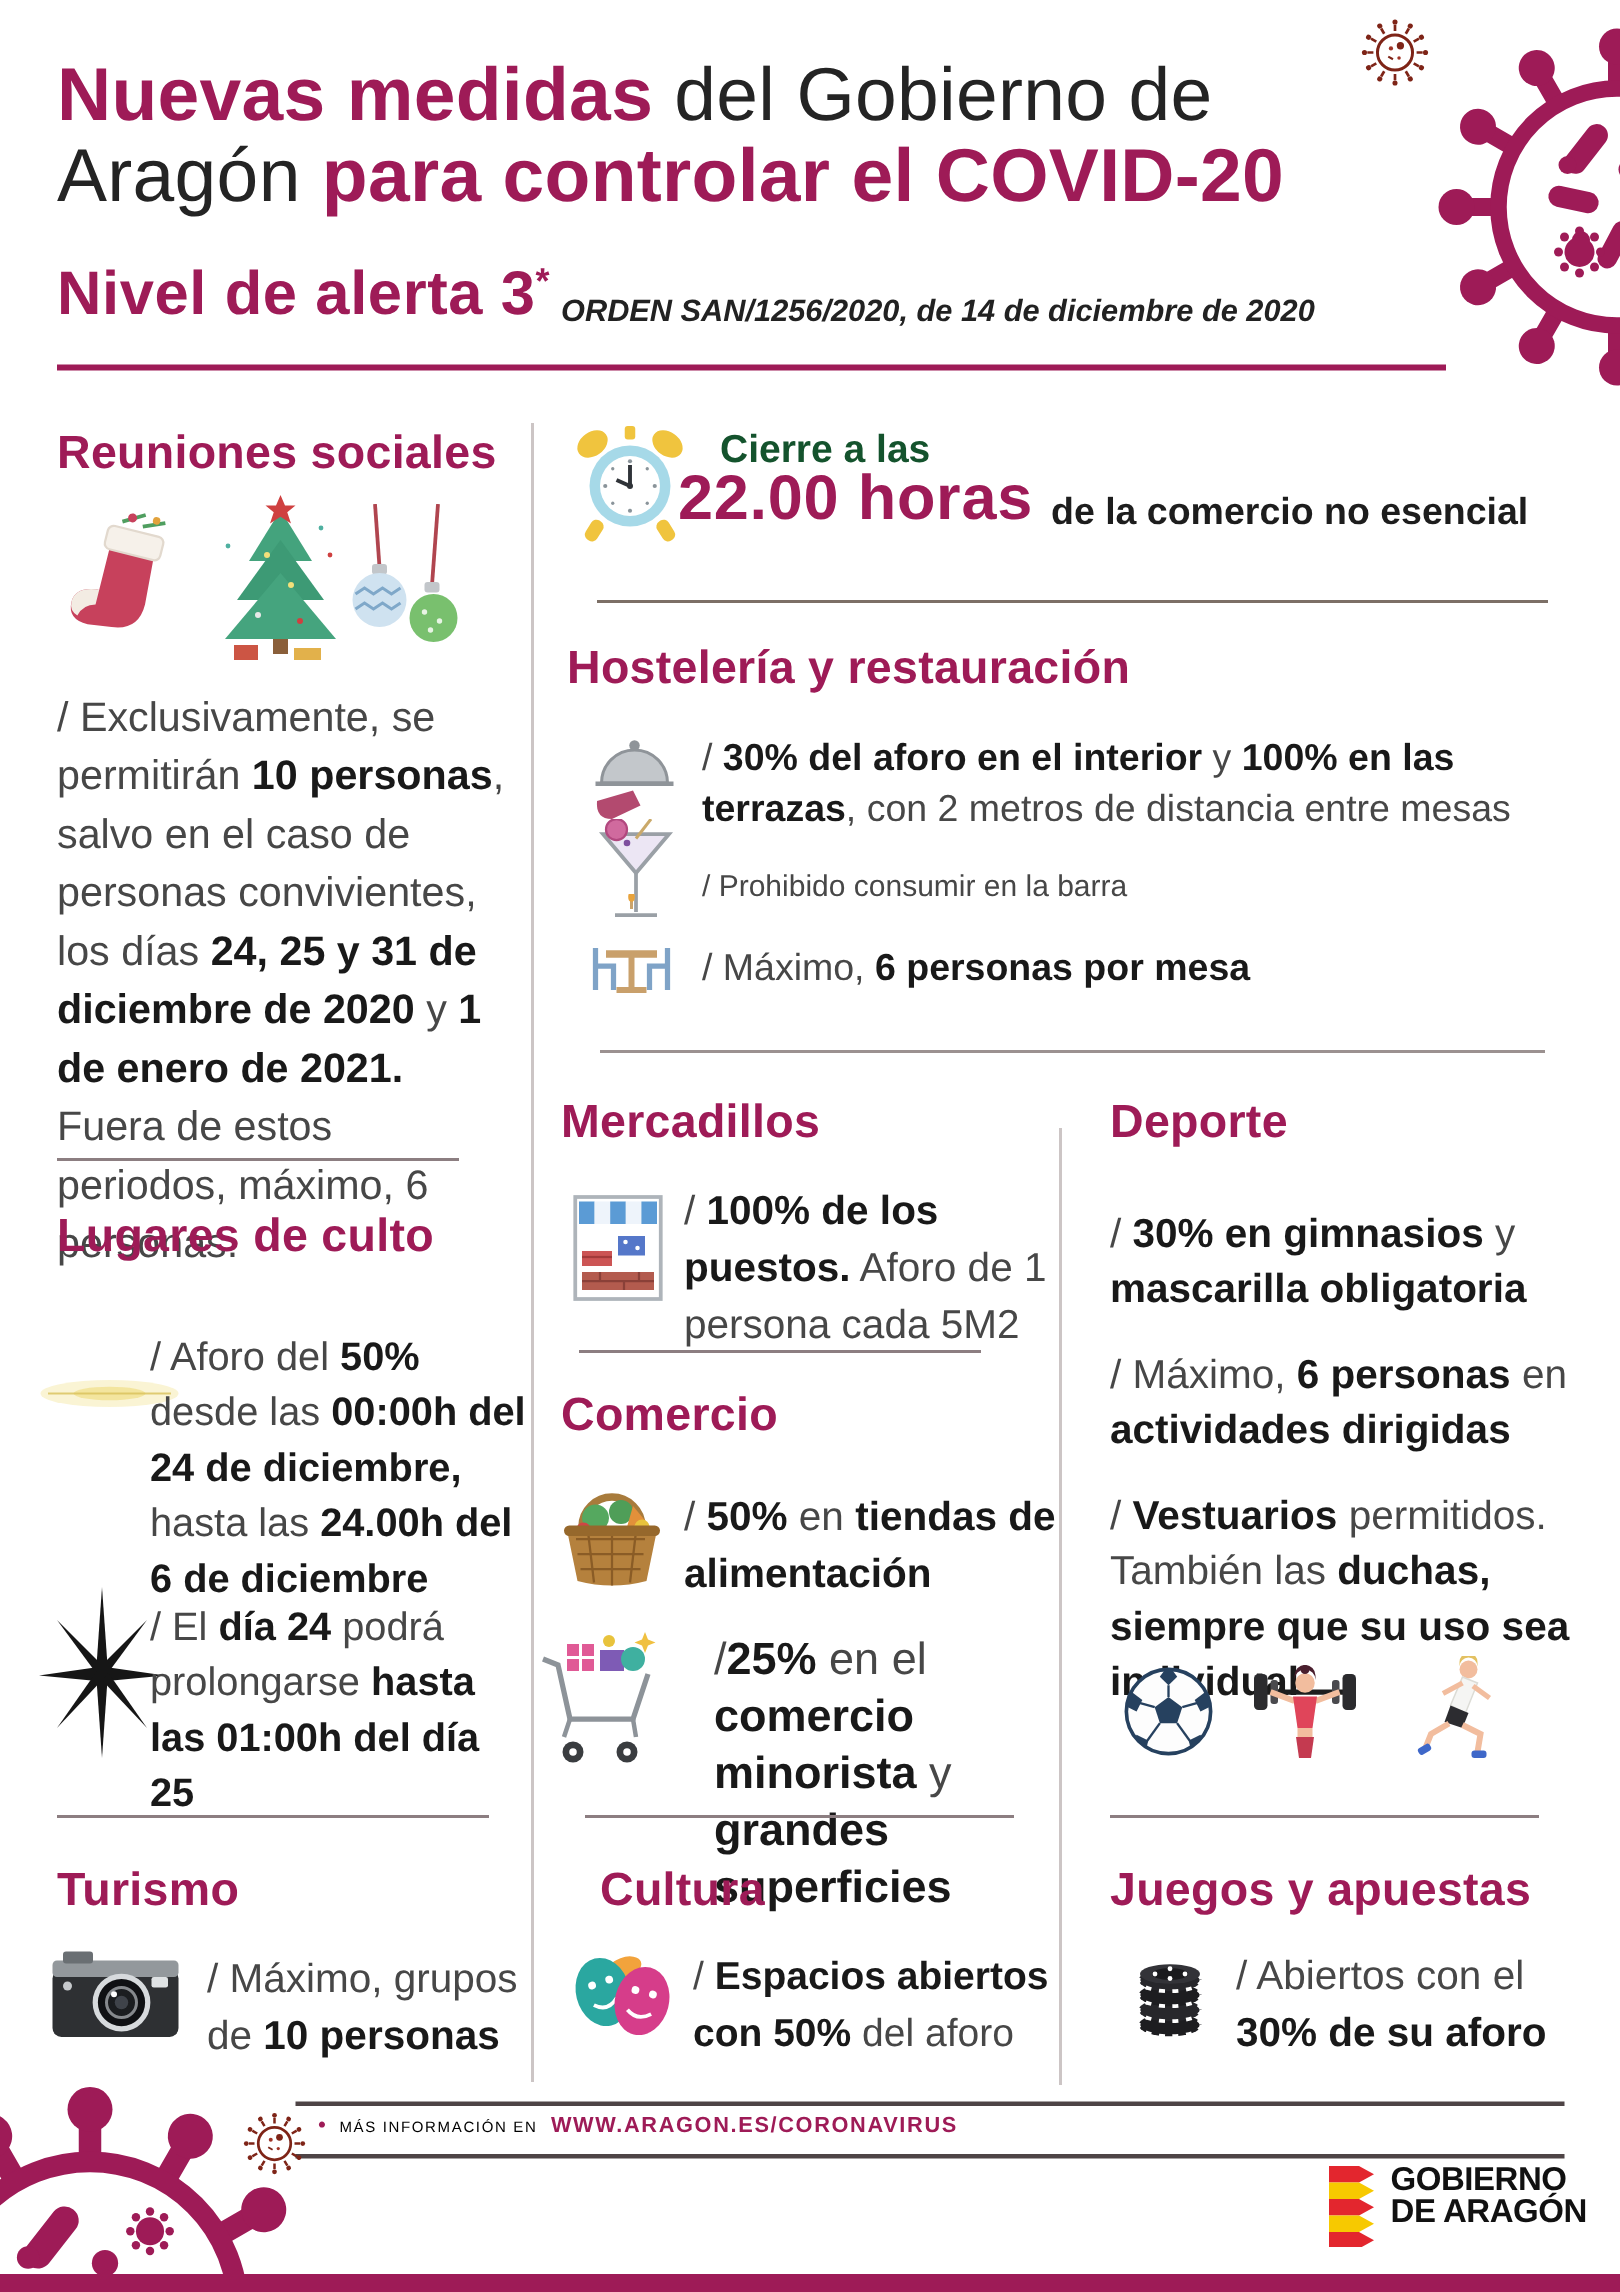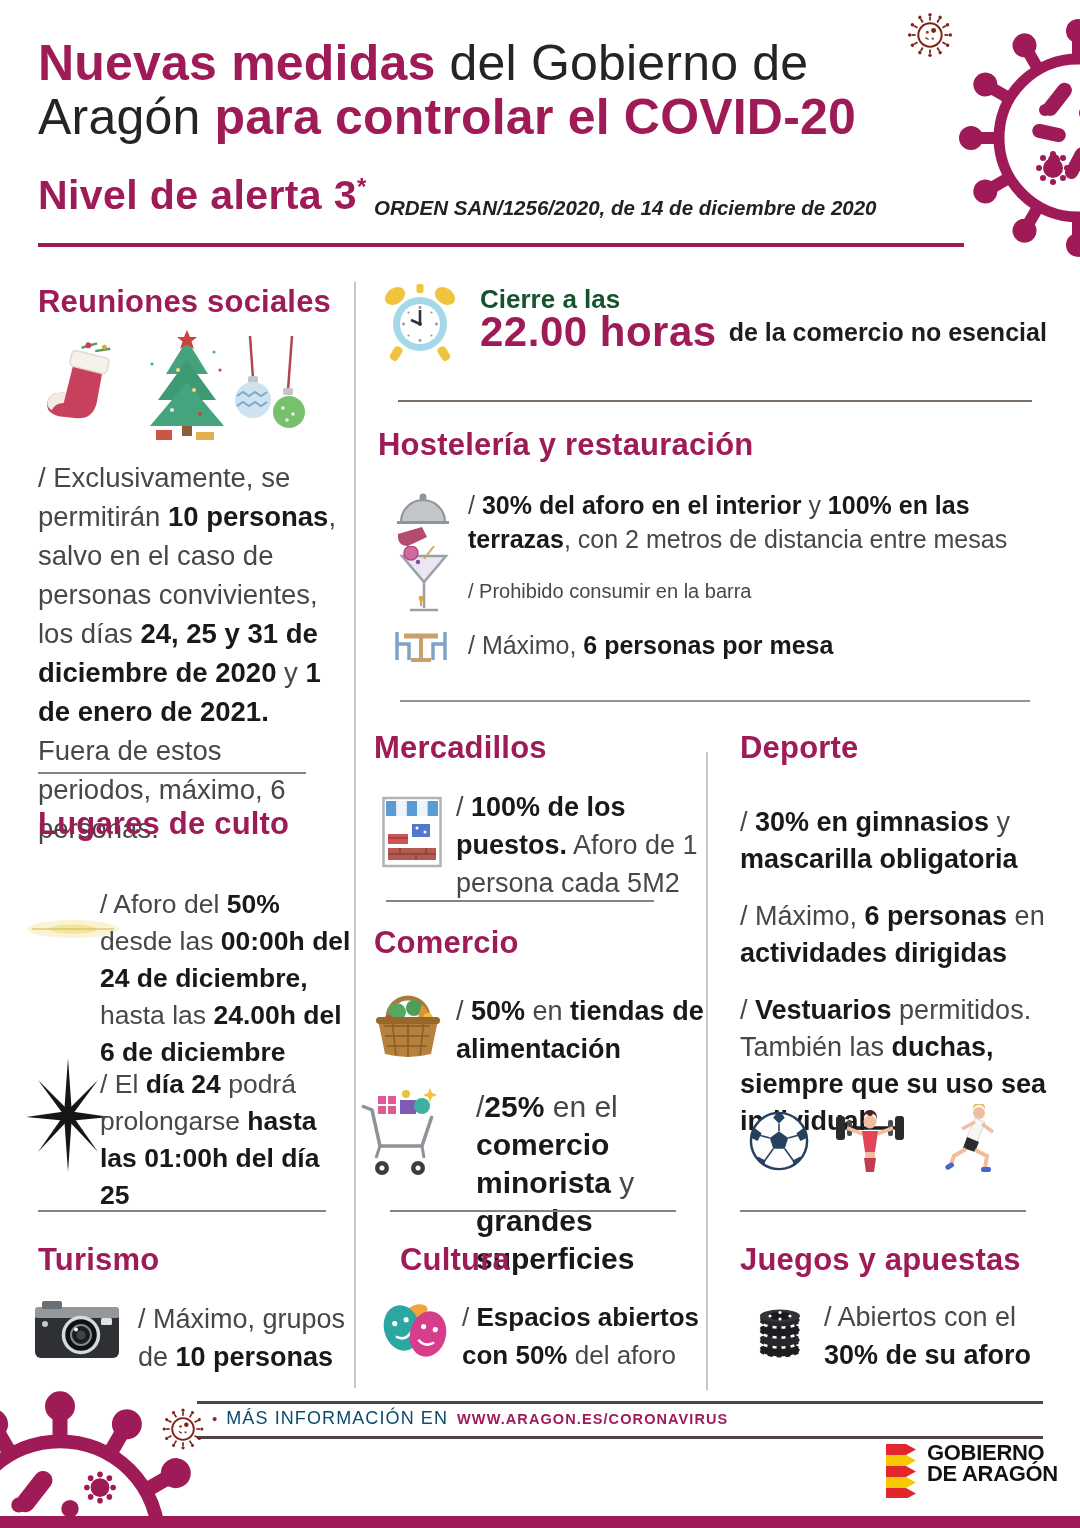--- a/index.html
+++ b/index.html
@@ -20,21 +20,21 @@
   .title{font-size:50px;line-height:54px;font-weight:500;color:#242424;letter-spacing:.2px}
   .title .a{font-weight:800;color:var(--accent)}
   .alert{font-size:41px;font-weight:700;color:var(--accent);letter-spacing:.4px}
   .alert sup{font-size:24px;vertical-align:14px}
   .order{font-size:20.5px;font-weight:700;font-style:italic;color:#222}
   .banner-l1{font-size:26px;font-weight:700;color:#14532d}
   .banner-time{font-size:42px;font-weight:800;color:var(--accent);letter-spacing:.5px}
   .banner-suffix{font-size:25px;font-weight:700;color:#1d1d1d;margin-left:12px}
   .footer-info{display:flex;align-items:baseline;gap:9px;color:var(--accent)}
   .footer-bullet{font-size:15px}
-  .footer-prefix{font-size:18px;letter-spacing:1.1px;color:#0c4a6e;font-weight:400}
+  .footer-prefix{font-size:10px;letter-spacing:1.1px;color:#000000;font-weight:400}
   .footer-url{font-size:14.5px;letter-spacing:1.1px;font-weight:700;color:var(--accent)}
   .logo-text{font-size:22px;line-height:21px;font-weight:800;color:#111;letter-spacing:-.3px}
   .bottombar{position:absolute;left:0;top:1516px;width:1080px;height:12px;background:var(--accent)}
 </style>
 </head>
 <body>
 
 <div id="canvas">
 
   <svg width="0" height="0" style="position:absolute">
@@ -231,21 +231,21 @@
       <circle cx="28.5" cy="34.5" r="1.1"></circle>
         <circle cx="51.5" cy="34.5" r="1.1"></circle>
         <circle cx="28.5" cy="57.5" r="1.1"></circle>
         <circle cx="51.5" cy="57.5" r="1.1"></circle>
     </g>
     <line x1="40" y1="46" x2="40" y2="32" stroke="#2f3338" stroke-width="2.6"></line>
     <line x1="40" y1="46" x2="31" y2="42" stroke="#2f3338" stroke-width="2.6"></line>
     <circle cx="40" cy="46" r="2" fill="#2f3338"></circle>
   </svg>
   <div class="abs banner-l1" style="left:480px;top:284px">Cierre a las</div>
-  <div class="abs" style="left:480px;top:308px;display:flex;align-items:center">
+  <div class="abs" style="left:452px;top:308px;display:flex;align-items:flex-end">
     <span class="banner-time">22.00 horas</span>
     <span class="banner-suffix">de la comercio no esencial</span>
   </div>
   <div class="hline" style="left:398px;top:400px;width:634px;background:#7c6f66"></div>
 
   <div class="abs heading" style="left:378px;top:427px">Hostelería y restauración</div>
 
   <svg class="abs" style="left:394px;top:488px" width="58" height="62" viewBox="0 0 58 62">
     <path d="M7,34 A22,22 0 0 1 51,34 Z" fill="#c3c7cb" stroke="#8f9499" stroke-width="2"></path>
     <circle cx="29" cy="9" r="3.5" fill="#8f9499"></circle>

